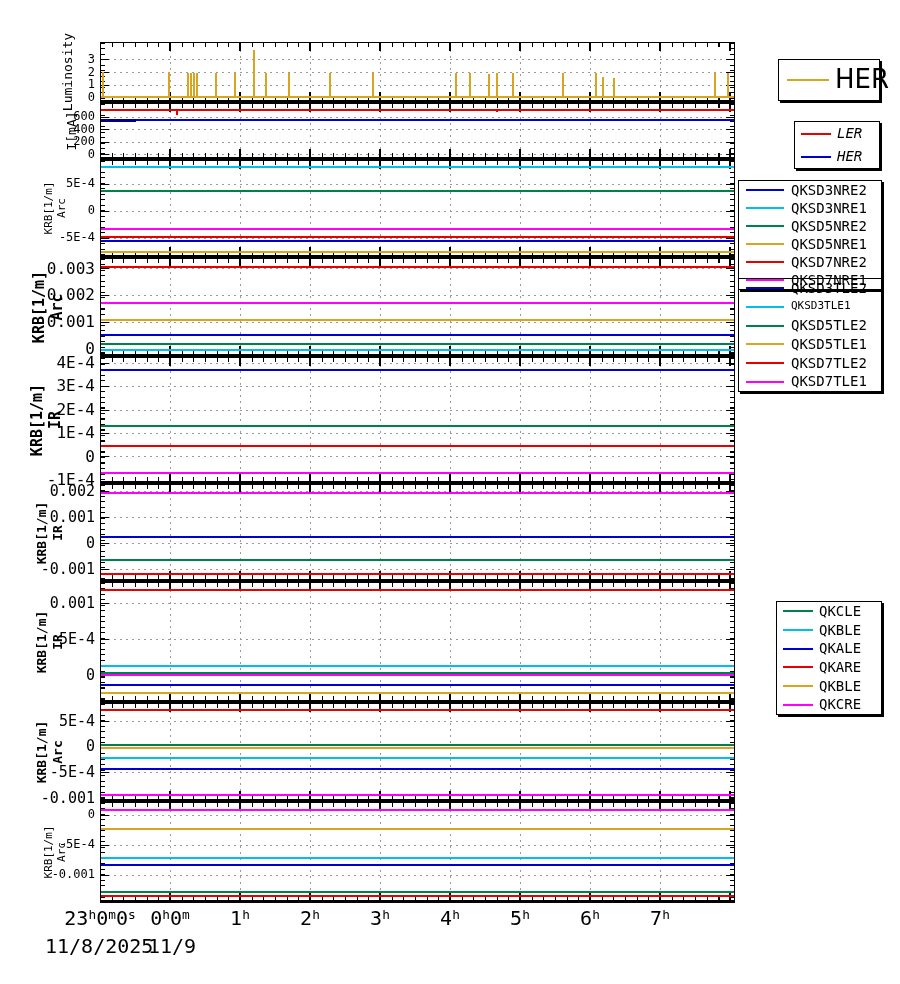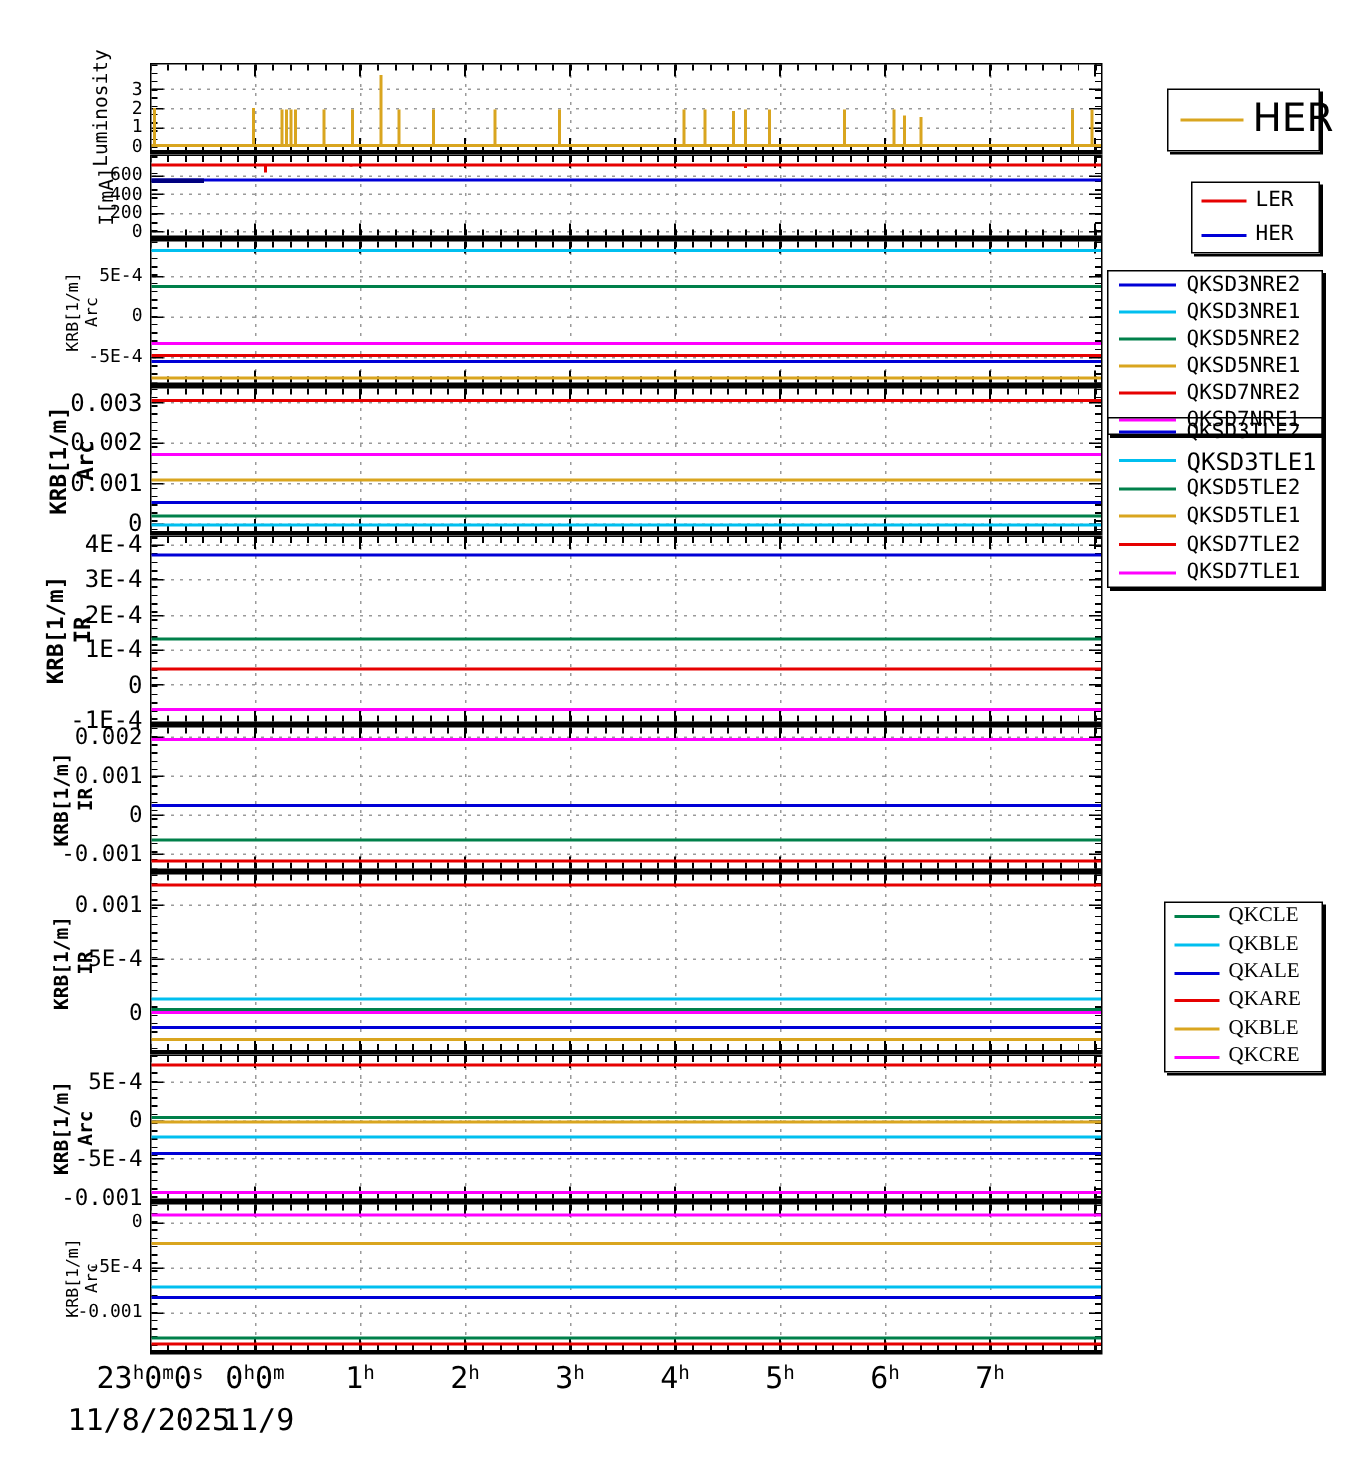--- a/index.html
+++ b/index.html
@@ -422,21 +422,21 @@
     <div class="xlab" style="left: 450px; top: 906px;">4<span class="sup">h</span></div>
     <div class="xlab" style="left: 520px; top: 906px;">5<span class="sup">h</span></div>
     <div class="xlab" style="left: 590px; top: 906px;">6<span class="sup">h</span></div>
     <div class="xlab" style="left: 660px; top: 906px;">7<span class="sup">h</span></div>
     <div class="date" style="left: 45px; top: 934px;">11/8/2025</div>
     <div class="date" style="left: 148px; top: 934px;">11/9</div>
     <div class="legend" style="left: 778px; top: 59px; width: 100px; height: 40px;">
       <div class="lentry-line" style="left: 8px; width: 42px; top: 19px; background: rgb(217, 165, 31);"></div>
       <div class="lentry-label" style="left: 56px; top: 6.48px; font-size: 26px; font-family: &quot;DejaVu Sans&quot;, sans-serif;">HER</div>
     </div>
-    <div class="legend" style="left: 794px; top: 121px; width: 84px; height: 46px;">
+    <div class="legend" style="left: 794px; top: 121px; width: 84px; height: 46px; font-style: italic;">
       <div class="lentry-line" style="left: 6px; width: 30px; top: 10.5px; background: rgb(230, 0, 0);"></div>
       <div class="lentry-label" style="left: 42px; top: 4.22px; font-size: 14px;">LER</div>
       <div class="lentry-line" style="left: 6px; width: 30px; top: 33.5px; background: rgb(0, 0, 214);"></div>
       <div class="lentry-label" style="left: 42px; top: 27.22px; font-size: 14px;">HER</div>
     </div>
     <div class="legend" style="left: 738px; top: 180px; width: 142px; height: 108px;">
       <div class="lentry-line" style="left: 7px; width: 38px; top: 8px; background: rgb(0, 0, 214);"></div>
       <div class="lentry-label" style="left: 52px; top: 1.72px; font-size: 14px;">QKSD3NRE2</div>
       <div class="lentry-line" style="left: 7px; width: 38px; top: 26px; background: rgb(0, 191, 239);"></div>
       <div class="lentry-label" style="left: 52px; top: 19.72px; font-size: 14px;">QKSD3NRE1</div>
@@ -446,31 +446,31 @@
       <div class="lentry-label" style="left: 52px; top: 55.72px; font-size: 14px;">QKSD5NRE1</div>
       <div class="lentry-line" style="left: 7px; width: 38px; top: 80px; background: rgb(230, 0, 0);"></div>
       <div class="lentry-label" style="left: 52px; top: 73.72px; font-size: 14px;">QKSD7NRE2</div>
       <div class="lentry-line" style="left: 7px; width: 38px; top: 98px; background: rgb(255, 0, 255);"></div>
       <div class="lentry-label" style="left: 52px; top: 91.72px; font-size: 14px;">QKSD7NRE1</div>
     </div>
     <div class="legend" style="left: 738px; top: 278px; width: 142px; height: 112px;">
       <div class="lentry-line" style="left: 7px; width: 38px; top: 8.33333px; background: rgb(0, 0, 214);"></div>
       <div class="lentry-label" style="left: 52px; top: 2.05333px; font-size: 14px;">QKSD3TLE2</div>
       <div class="lentry-line" style="left: 7px; width: 38px; top: 27px; background: rgb(0, 191, 239);"></div>
-      <div class="lentry-label" style="left: 52px; top: 20.72px; font-size: 16px;">QKSD3TLE1</div>
+      <div class="lentry-label" style="left: 52px; top: 20.72px; font-size: 11px;">QKSD3TLE1</div>
       <div class="lentry-line" style="left: 7px; width: 38px; top: 45.6667px; background: rgb(0, 128, 74);"></div>
       <div class="lentry-label" style="left: 52px; top: 39.3867px; font-size: 14px;">QKSD5TLE2</div>
       <div class="lentry-line" style="left: 7px; width: 38px; top: 64.3333px; background: rgb(217, 165, 31);"></div>
       <div class="lentry-label" style="left: 52px; top: 58.0533px; font-size: 14px;">QKSD5TLE1</div>
       <div class="lentry-line" style="left: 7px; width: 38px; top: 83px; background: rgb(230, 0, 0);"></div>
       <div class="lentry-label" style="left: 52px; top: 76.72px; font-size: 14px;">QKSD7TLE2</div>
       <div class="lentry-line" style="left: 7px; width: 38px; top: 101.667px; background: rgb(255, 0, 255);"></div>
       <div class="lentry-label" style="left: 52px; top: 95.3867px; font-size: 14px;">QKSD7TLE1</div>
     </div>
-    <div class="legend" style="left: 776px; top: 601px; width: 104px; height: 112px; font-family: Liberation Serif, serif;">
+    <div class="legend" style="left: 776px; top: 601px; width: 104px; height: 112px;">
       <div class="lentry-line" style="left: 6px; width: 30px; top: 8.33333px; background: rgb(0, 128, 74);"></div>
       <div class="lentry-label" style="left: 42px; top: 2.05333px; font-size: 14px;">QKCLE</div>
       <div class="lentry-line" style="left: 6px; width: 30px; top: 27px; background: rgb(0, 191, 239);"></div>
       <div class="lentry-label" style="left: 42px; top: 20.72px; font-size: 14px;">QKBLE</div>
       <div class="lentry-line" style="left: 6px; width: 30px; top: 45.6667px; background: rgb(0, 0, 214);"></div>
       <div class="lentry-label" style="left: 42px; top: 39.3867px; font-size: 14px;">QKALE</div>
       <div class="lentry-line" style="left: 6px; width: 30px; top: 64.3333px; background: rgb(230, 0, 0);"></div>
       <div class="lentry-label" style="left: 42px; top: 58.0533px; font-size: 14px;">QKARE</div>
       <div class="lentry-line" style="left: 6px; width: 30px; top: 83px; background: rgb(217, 165, 31);"></div>
       <div class="lentry-label" style="left: 42px; top: 76.72px; font-size: 14px;">QKBLE</div>

